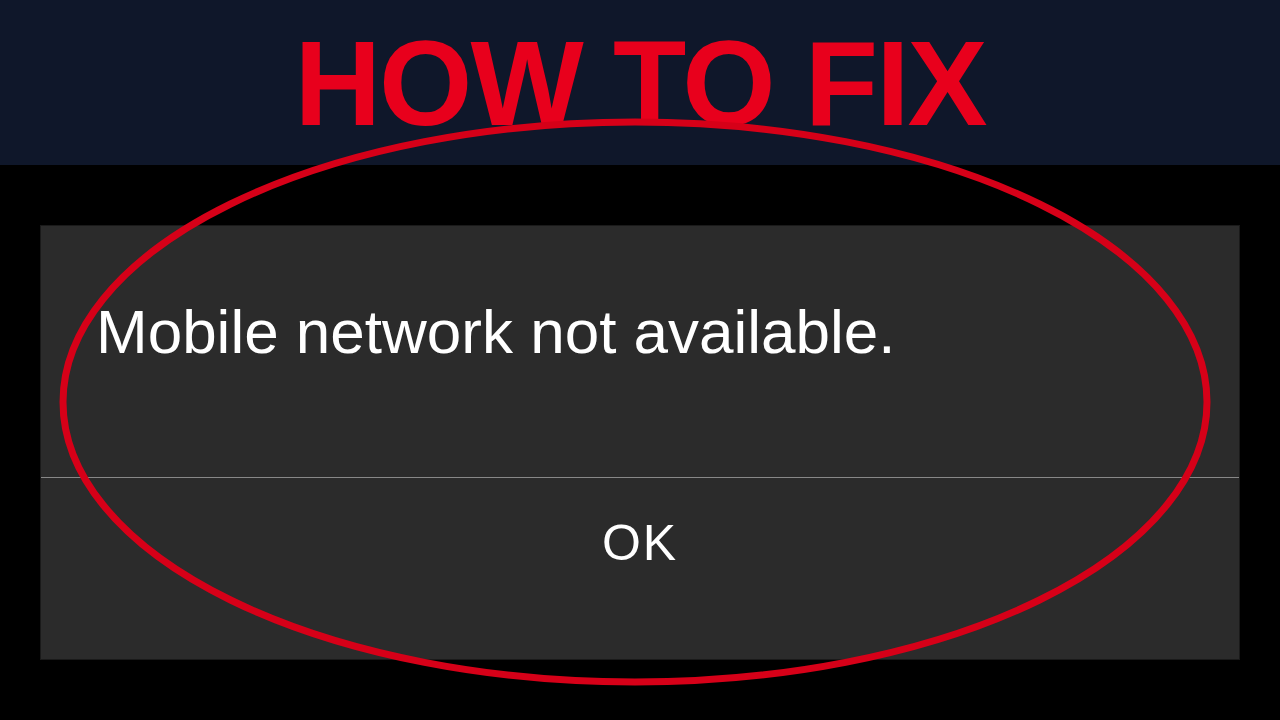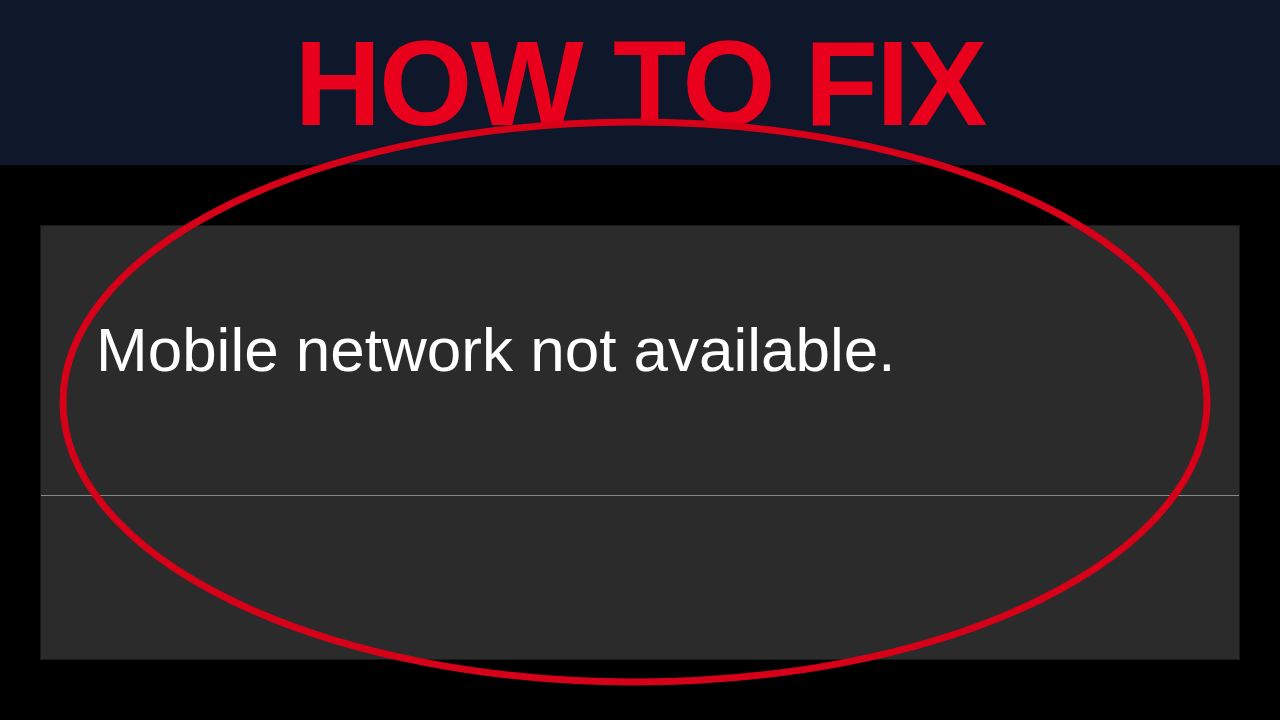--- a/index.html
+++ b/index.html
@@ -44,21 +44,21 @@
       left: 40px;
       right: 40px;
       bottom: 60px;
       background: #2b2b2b;
       border: 1px solid #1a1a1a;
     }
     .dialog-message {
       color: #ffffff;
       font-size: 62px;
       font-weight: 300;
-      padding: 88px 55px 110px 55px;
+      padding: 70px 55px 110px 55px;
       letter-spacing: 0px;
     }
     .dialog-divider {
       width: 100%;
       height: 1px;
       background: #888;
     }
     .dialog-button {
       width: 100%;
       height: 130px;
@@ -91,20 +91,21 @@
 <body>
 
 <div class="header-banner">
   <div class="header-title">HOW TO FIX</div>
 </div>
 
 <div class="main-area">
   <div class="dialog-box">
     <div class="dialog-message">Mobile network not available.</div>
     <div class="dialog-divider"></div>
+    <button class="dialog-button">OK</button>
   </div>
 </div>
 
 <div class="highlight-ellipse">
   <svg viewBox="0 0 1160 575" xmlns="http://www.w3.org/2000/svg">
     <ellipse cx="580" cy="287" rx="572" ry="280" fill="none" stroke="#d60018" stroke-width="7"></ellipse>
   </svg>
 </div>
 
 </body></html>

